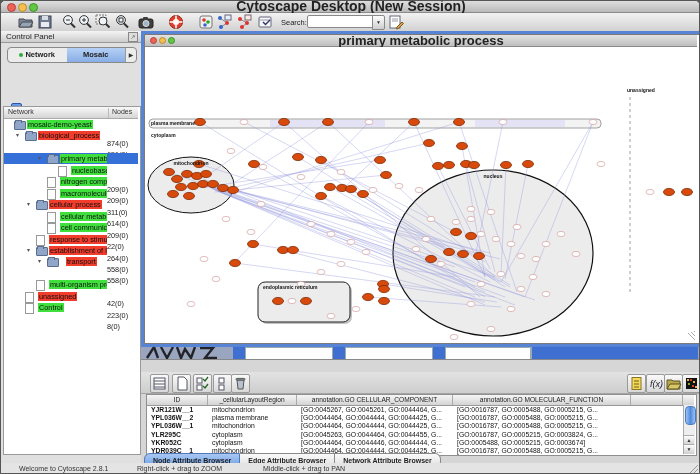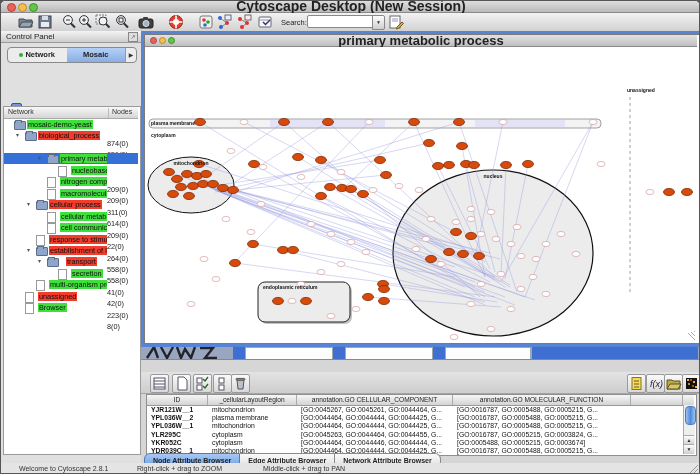--- a/index.html
+++ b/index.html
@@ -259,38 +259,33 @@
             <span class="ticon folder" style="left: 32px;"></span>
             <span class="chip hl-red" style="left: 45px; max-width: 56px;">establishment of lo</span>
             <span class="count">558(0)</span>
           </div>
           <div class="trow" style="top: 137.4px;">
             <span class="exp" style="left: 34px;">▾</span>
             <span class="ticon folder" style="left: 43px;"></span>
             <span class="chip hl-red" style="left: 56px; max-width: 45px; margin-left: 6px;">transport</span>
             <span class="count">558(0)</span>
           </div>
-          <div class="trow" style="top: 148.85px;">
-            <span class="ticon file" style="left: 54px;"></span>
-            <span class="chip hl-green" style="left: 67px; max-width: 34px;">secretion</span>
-            <span class="count">41(0)</span>
-          </div>
           <div class="trow" style="top: 160.3px;">
             <span class="ticon file" style="left: 32px;"></span>
             <span class="chip hl-green" style="left: 45px; max-width: 56px;">multi-organism pro</span>
             <span class="count">42(0)</span>
           </div>
           <div class="trow" style="top: 171.75px;">
             <span class="ticon file" style="left: 21px;"></span>
             <span class="chip hl-red" style="left: 34px; max-width: 67px;">unassigned</span>
             <span class="count">223(0)</span>
           </div>
           <div class="trow" style="top: 183.2px;">
             <span class="ticon file" style="left: 21px;"></span>
-            <span class="chip hl-green" style="left: 34px; max-width: 67px;">Browser</span>
+            <span class="chip hl-green" style="left: 34px; max-width: 67px;">Control</span>
             <span class="count">8(0)</span>
           </div>
         </div>
     </div>
   </div>
 
   <div id="mdi" class="abs">
 
     <div id="bgstrip" class="abs">
       <svg class="abs" style="left:4px;top:0" width="100" height="13">

